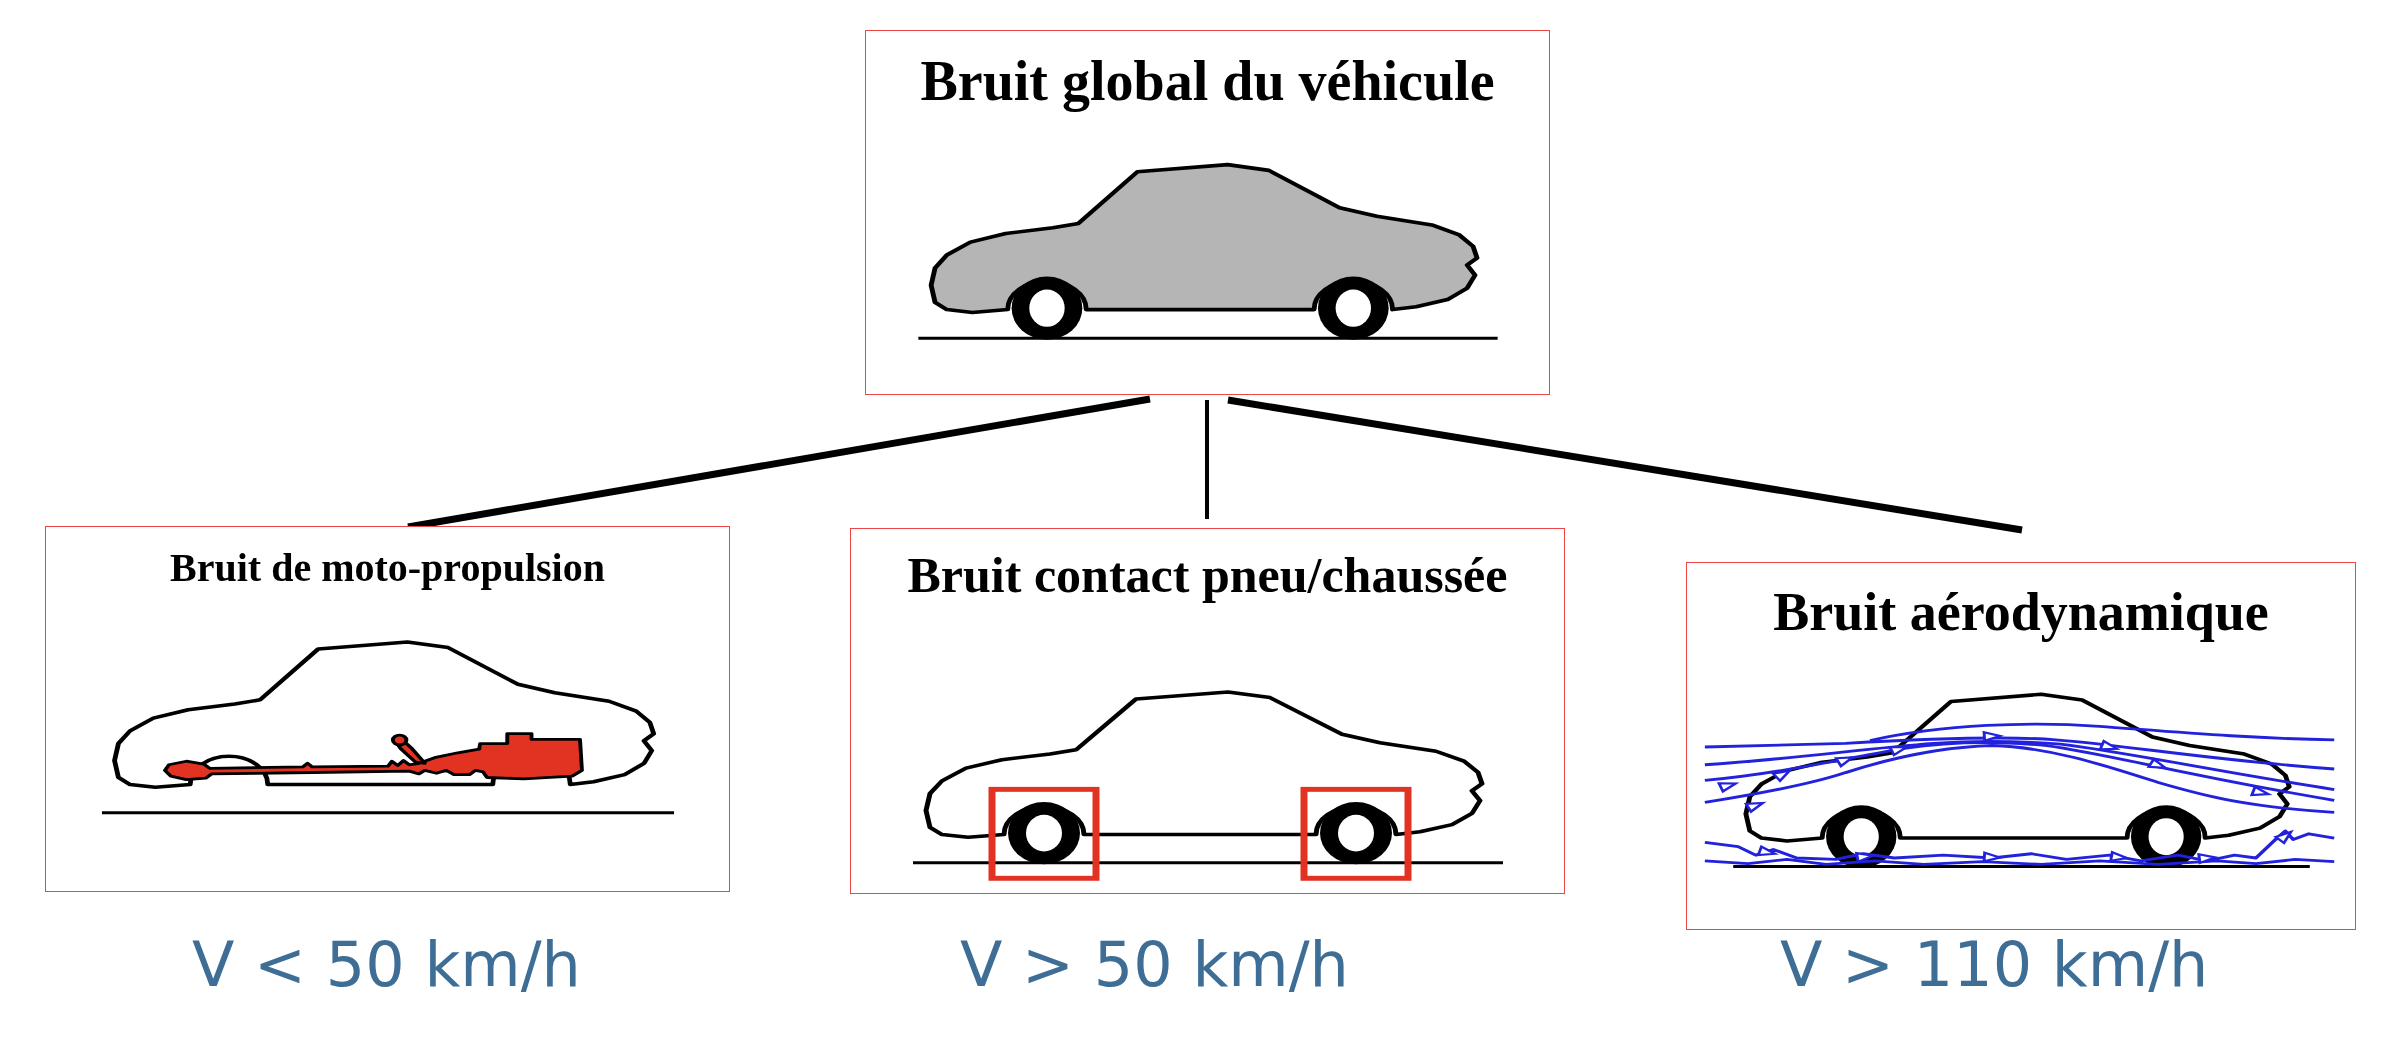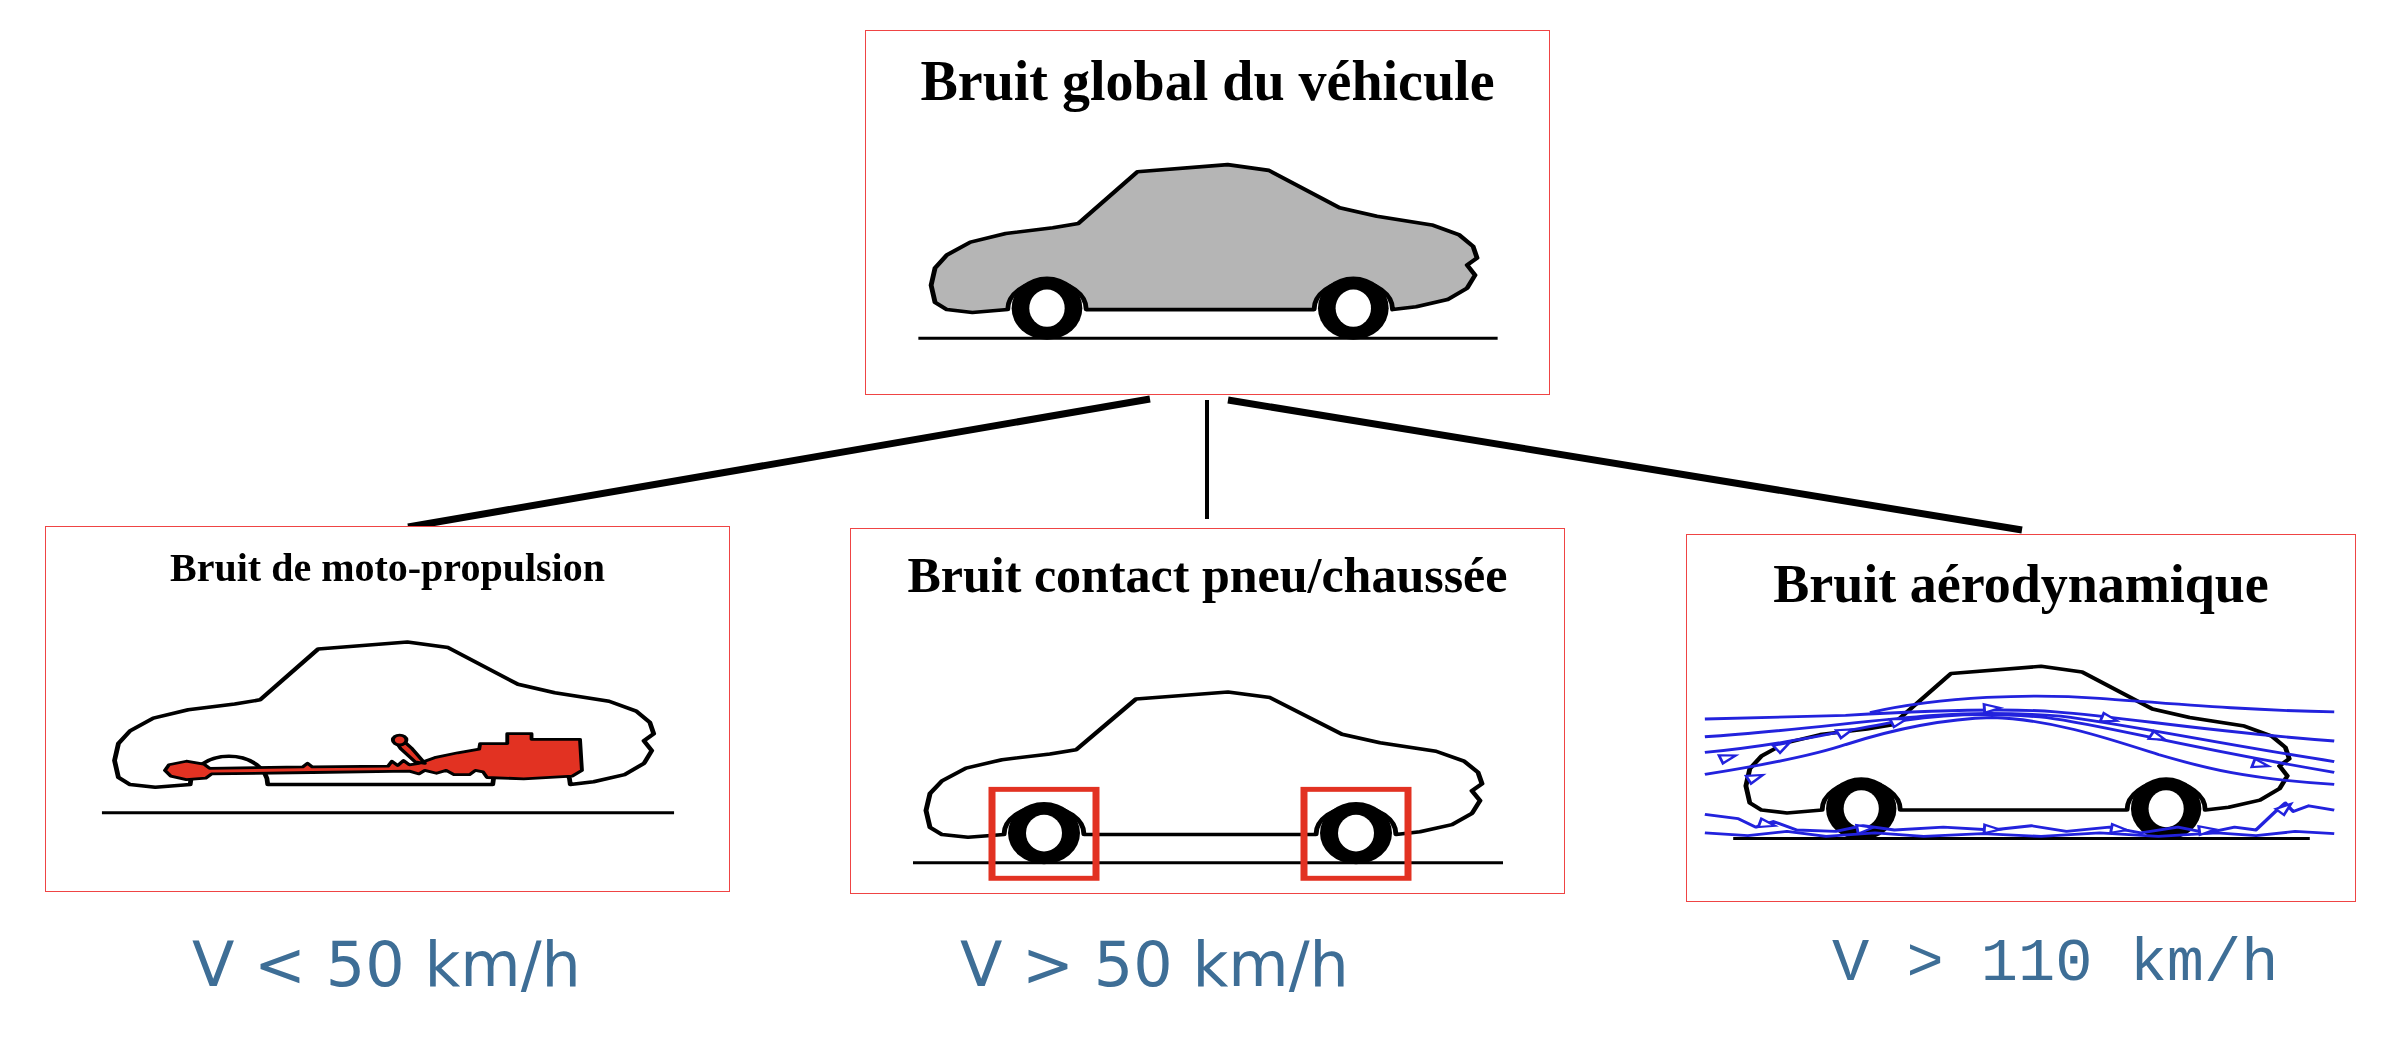--- a/index.html
+++ b/index.html
@@ -20,36 +20,36 @@
   .node .title{
     font-weight:bold;
     color:#000000;
     white-space:nowrap;
     margin-top:18px;
     line-height:1.15;
   }
   #box-root  {left:865px; top:30px;  width:685px; height:365px;}
   #box-engine{left:45px;  top:526px; width:685px; height:366px;}
   #box-tyre  {left:850px; top:528px; width:715px; height:366px;gap:36px;}
-  #box-aero  {left:1686px;top:534px; width:670px; height:368px;}
+  #box-aero  {left:1686px;top:562px; width:670px; height:368px;}
   #box-root   .title{font-size:56px;}
   #box-engine .title{font-size:40px;}
   #box-tyre   .title{font-size:50px;}
   #box-aero   .title{font-size:54px;}
   .car-svg{display:block;margin-top:10px;}
   .speed{
     position:absolute;top:928px;
     font-family:"DejaVu Sans",sans-serif;
     font-size:62px;
     color:var(--label-blue,#3e6e96);
     white-space:nowrap;
   }
   #speed-engine{left:192px;}
   #speed-tyre  {left:960px;text-align:right;}
-  #speed-aero  {left:1832px;font-family:Liberation Mono, monospace;}
+  #speed-aero  {left:1780px;}
   #connectors{position:absolute;left:0;top:0;}
   .connector{stroke:#000000;fill:none;}
   
   .body-gray {fill:var(--car-gray,#b5b5b5);stroke:#000;stroke-width:5;stroke-linejoin:round;}
   .body-white{fill:#ffffff;stroke:#000;stroke-width:5;stroke-linejoin:round;}
   .ground{stroke:#000;stroke-width:4;fill:none;}
   .redshape{fill:var(--accent-red,#e23222);stroke:#000;stroke-width:4;stroke-linejoin:round;}
   .redbox{fill:none;stroke:var(--accent-red,#e23222);stroke-width:7;}
   .stream{fill:none;stroke:var(--stream-blue,#2222dd);stroke-width:4;stroke-linejoin:round;}
   .tri-u{fill:#ffffff;stroke:var(--stream-blue,#2222dd);stroke-width:3;}

